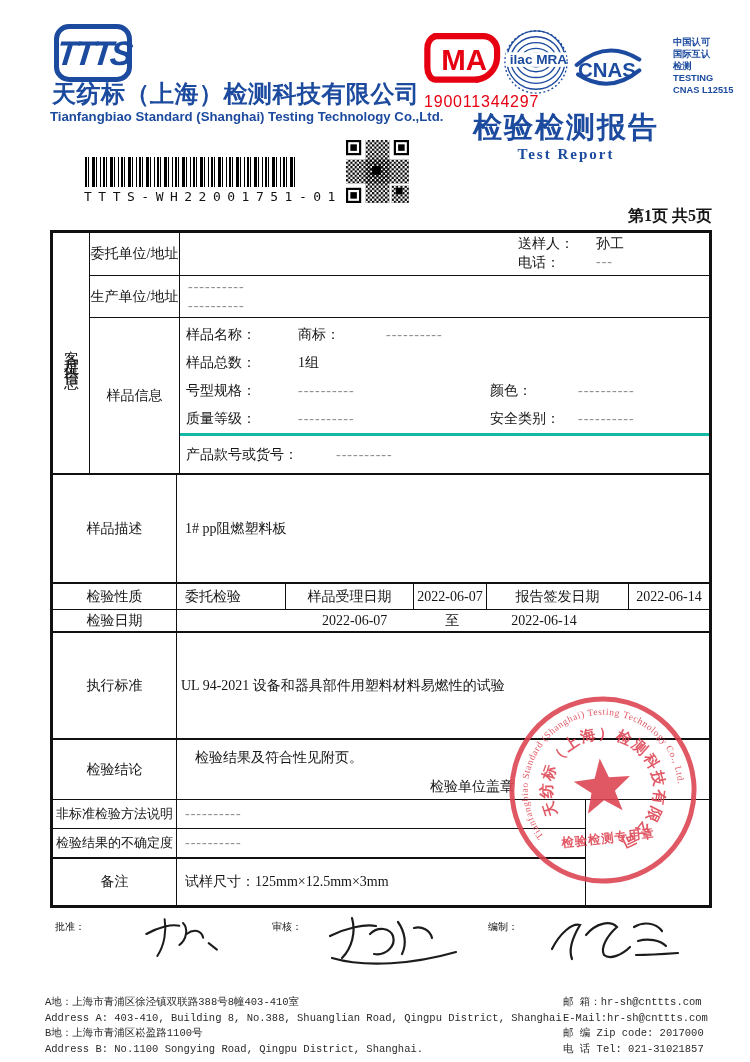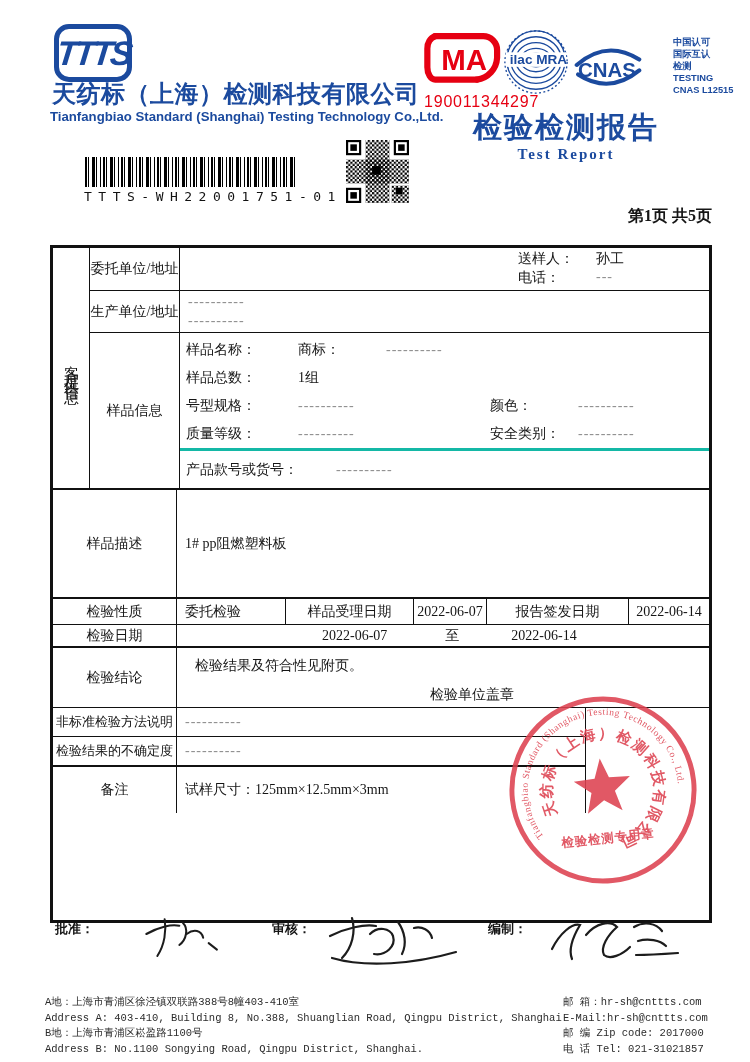--- a/index.html
+++ b/index.html
@@ -39,21 +39,21 @@
     background:repeating-linear-gradient(90deg,
       #000 0 2px,#fff 2px 3px,#000 3px 4px,#fff 4px 7px,
       #000 7px 10px,#fff 10px 11px,#000 11px 12px,#fff 12px 15px,
       #000 15px 16px,#fff 16px 18px);}
   .barcode-text{position:absolute;left:84px;top:189px;width:230px;white-space:nowrap;
     font-family:"DejaVu Sans Mono","Liberation Mono",monospace;font-size:13px;letter-spacing:6.5px;color:#111;}
   .qr{position:absolute;left:346px;top:140px;}
   .page-indicator{position:absolute;right:38px;top:206px;font-size:16px;font-weight:bold;}
   
   .tbl{position:absolute;left:50px;top:230px;width:662px;height:678px;border:3px solid #111;
-    font-size:14px;margin-top:15px;}
+    font-size:14px;}
   .row,.flexr{display:flex;}
   .secA{display:flex;height:240px;}
   .vcell{width:37px;border-right:1px solid #111;display:flex;align-items:center;justify-content:center;
     writing-mode:vertical-rl;text-orientation:upright;letter-spacing:5px;font-size:15px;}
   .secA-main{flex:1;display:flex;flex-direction:column;}
   .rA1{height:42px;}
   .rA2{height:42px;border-top:1px solid #111;}
   .rA3{height:156px;border-top:1px solid #111;display:flex;}
   .lbl{width:90px;border-right:1px solid #111;display:flex;align-items:center;justify-content:center;text-align:center;}
   .val{flex:1;position:relative;}
@@ -98,21 +98,21 @@
   .b3right{flex:1;border-left:1px solid #111;}
   .rB6{height:28px;}
   .rB7{height:30px;border-top:1px solid #111;}
   .rB8{height:48px;border-top:2px solid #111;}
   .rB6 .lblB,.rB7 .lblB{font-size:13px;}
   .smallval{flex:1;display:flex;align-items:center;padding-left:8px;}
   
   .stamp{position:absolute;left:497px;top:691px;width:212px;height:198px;opacity:0.88;
     transform:rotate(-6deg);pointer-events:none;}
   
-  .sig-label{position:absolute;font-size:13px;font-weight:bold;}
+  .sig-label{position:absolute;font-size:10px;font-weight:normal;}
   .sl1{left:55px;top:920px;}
   .sl2{left:272px;top:920px;}
   .sl3{left:488px;top:920px;}
   .sig{position:absolute;}
   .sg1{left:128px;top:903px;}
   .sg2{left:318px;top:906px;}
   .sg3{left:538px;top:903px;}
   
   .footer{position:absolute;left:45px;top:995px;width:660px;
     font-family:"Liberation Mono","DejaVu Sans Mono",monospace;font-size:10.5px;line-height:15.5px;color:#2b2b2b;}
@@ -281,20 +281,24 @@
 
     <div class="row rB3">
       <div class="lblB">检验日期</div>
       <div class="valB">
         <span class="d1">2022-06-07</span>
         <span class="zhi">至</span>
         <span class="d2">2022-06-14</span>
       </div>
     </div>
 
+    <div class="row rB4">
+      <div class="lblB">执行标准</div>
+      <div class="valB">UL 94-2021  设备和器具部件用塑料材料易燃性的试验</div>
+    </div>
 
     <div class="row rB5">
       <div class="lblB">检验结论</div>
       <div class="valB">
         <div class="concl">检验结果及符合性见附页。</div>
         <div class="stamp-caption">检验单位盖章</div>
       </div>
     </div>
 
     <div class="bottom3">

